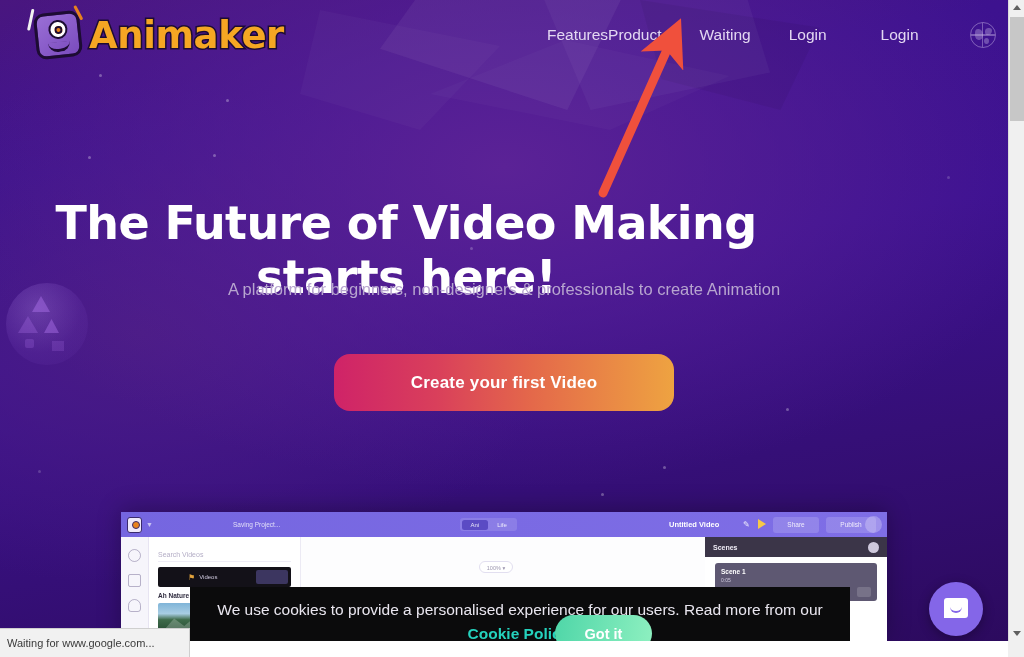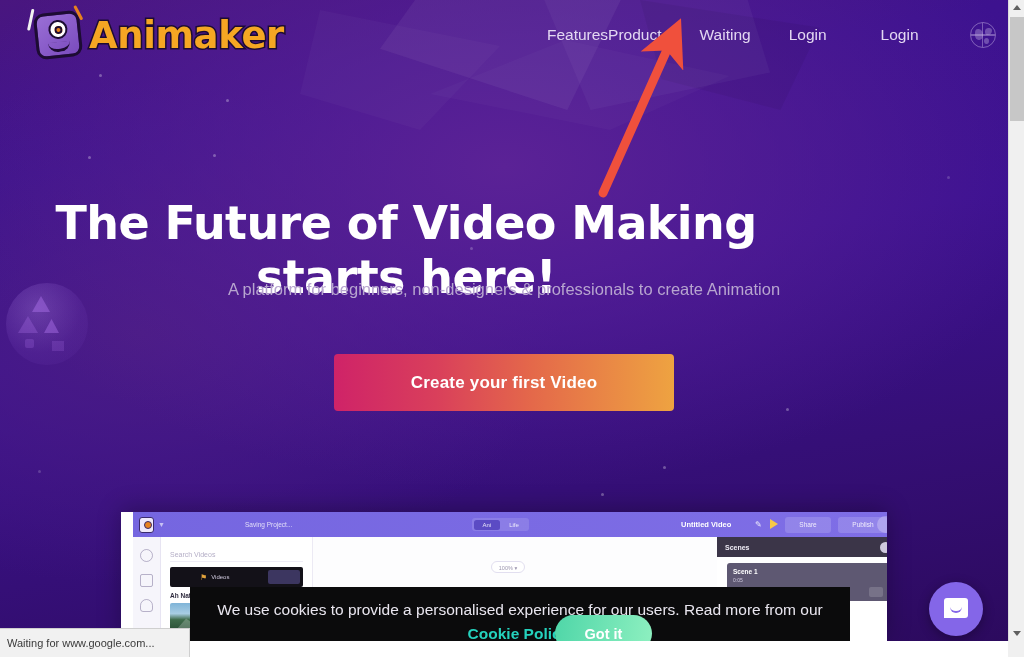--- a/index.html
+++ b/index.html
@@ -206,21 +206,21 @@
     text-align: center;
     font-size: 16.5px;
     line-height: 23px;
     color: #b7a5cf;
   }
   #cta {
     position: absolute;
     left: 334px; top: 354px;
     width: 340px; height: 57px;
     border: none;
-    border-radius: 4px;
+    border-radius: 16px;
     cursor: pointer;
     color: #ffffff;
     font-size: 17px;
     font-weight: bold;
     letter-spacing: 0.2px;
     background: linear-gradient(90deg, #cf2368 0%, #d93f5b 30%, #e4684a 58%, #eea341 100%);
     font-family: "Liberation Sans", sans-serif;
   }
 
   
@@ -228,21 +228,20 @@
 
   
   #app-preview {
     position: absolute;
     left: 121px; top: 512px;
     width: 766px; height: 129px;
     background: #ffffff;
     overflow: hidden;
     z-index: 3;
     box-shadow: 0 -3px 22px rgba(0,0,0,0.28);
-    padding-left: 12px;
   }
   #ap-topbar {
     height: 25px;
     background: linear-gradient(90deg, #7566e0, #7f6ee6);
     display: flex;
     align-items: center;
     position: relative;
   }
   .ap-logo {
     width: 15px; height: 16px; margin-left: 6px;

